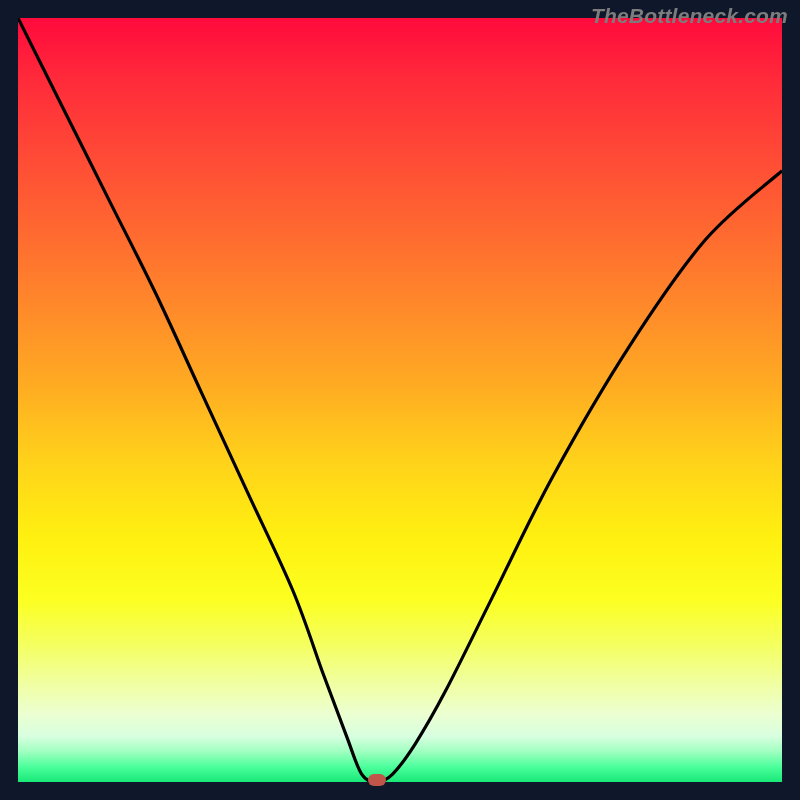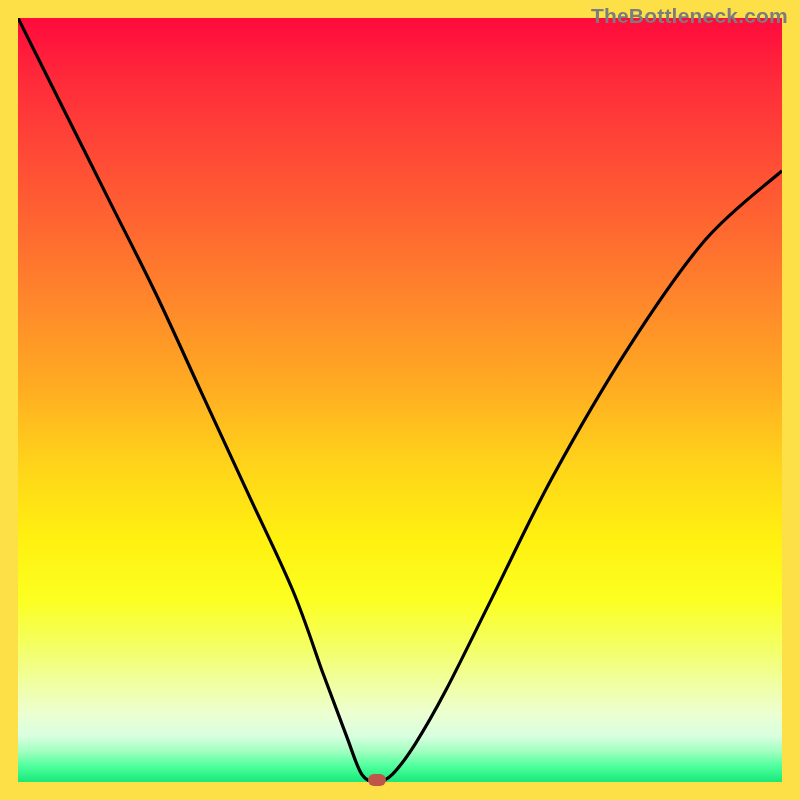--- a/index.html
+++ b/index.html
@@ -1,21 +1,22 @@
 <!DOCTYPE html>
 <html><head>
 <meta charset="utf-8">
 <style>
   * { margin: 0; padding: 0; box-sizing: border-box; }
   html, body { width: 800px; height: 800px; overflow: hidden; background: #000; }
   .frame {
     position: relative;
     width: 800px;
     height: 800px;
-    background: #fde047;
+    background: #0f172a;
+    font-style: italic;
   }
   .plot-area {
     position: absolute;
     left: 18px;
     top: 18px;
     width: 764px;
     height: 764px;
     background: linear-gradient(to bottom,
       #ff0a3c 0%,
       #ff2a3a 8%,

